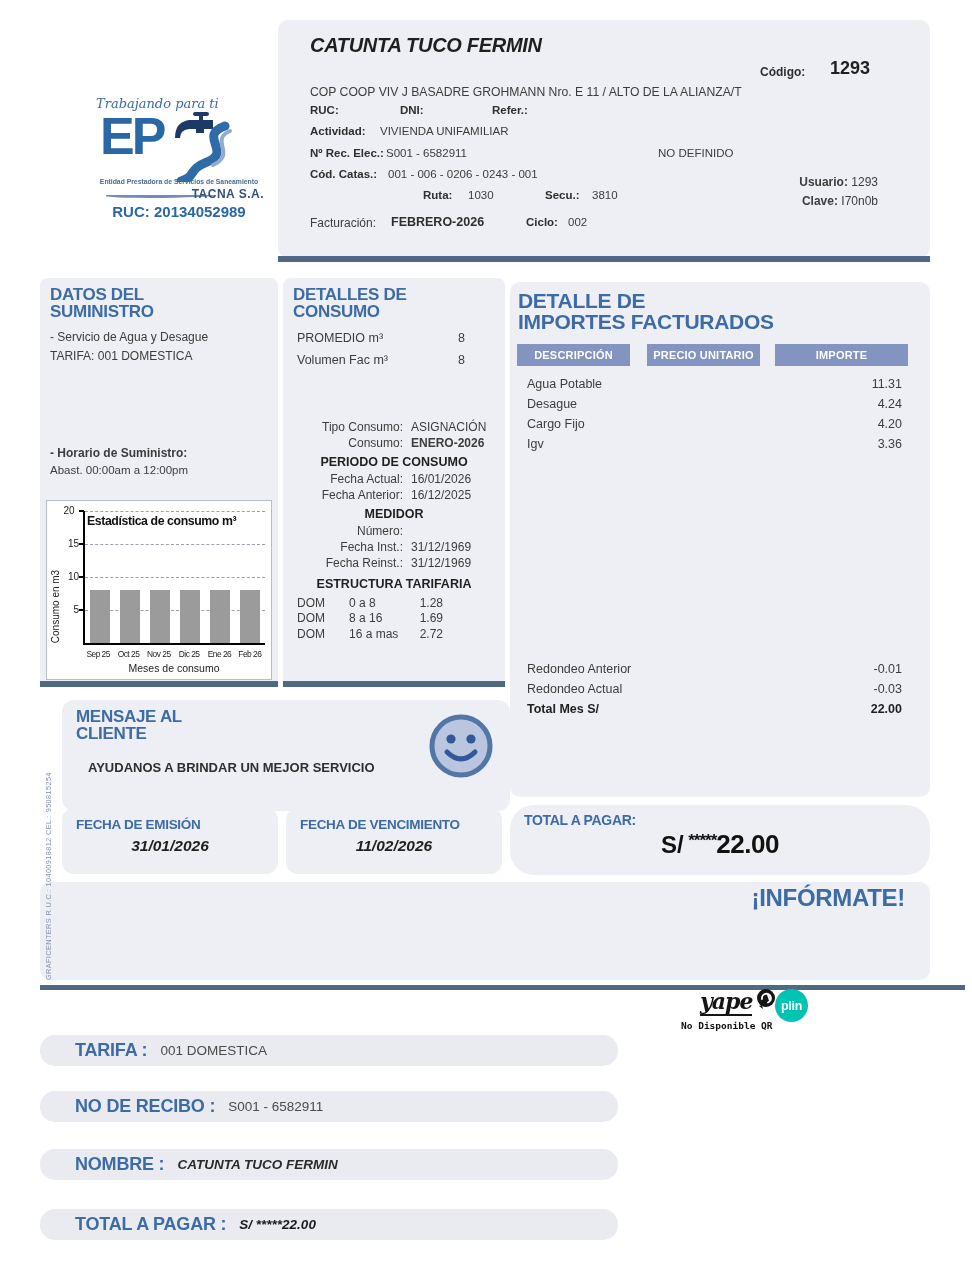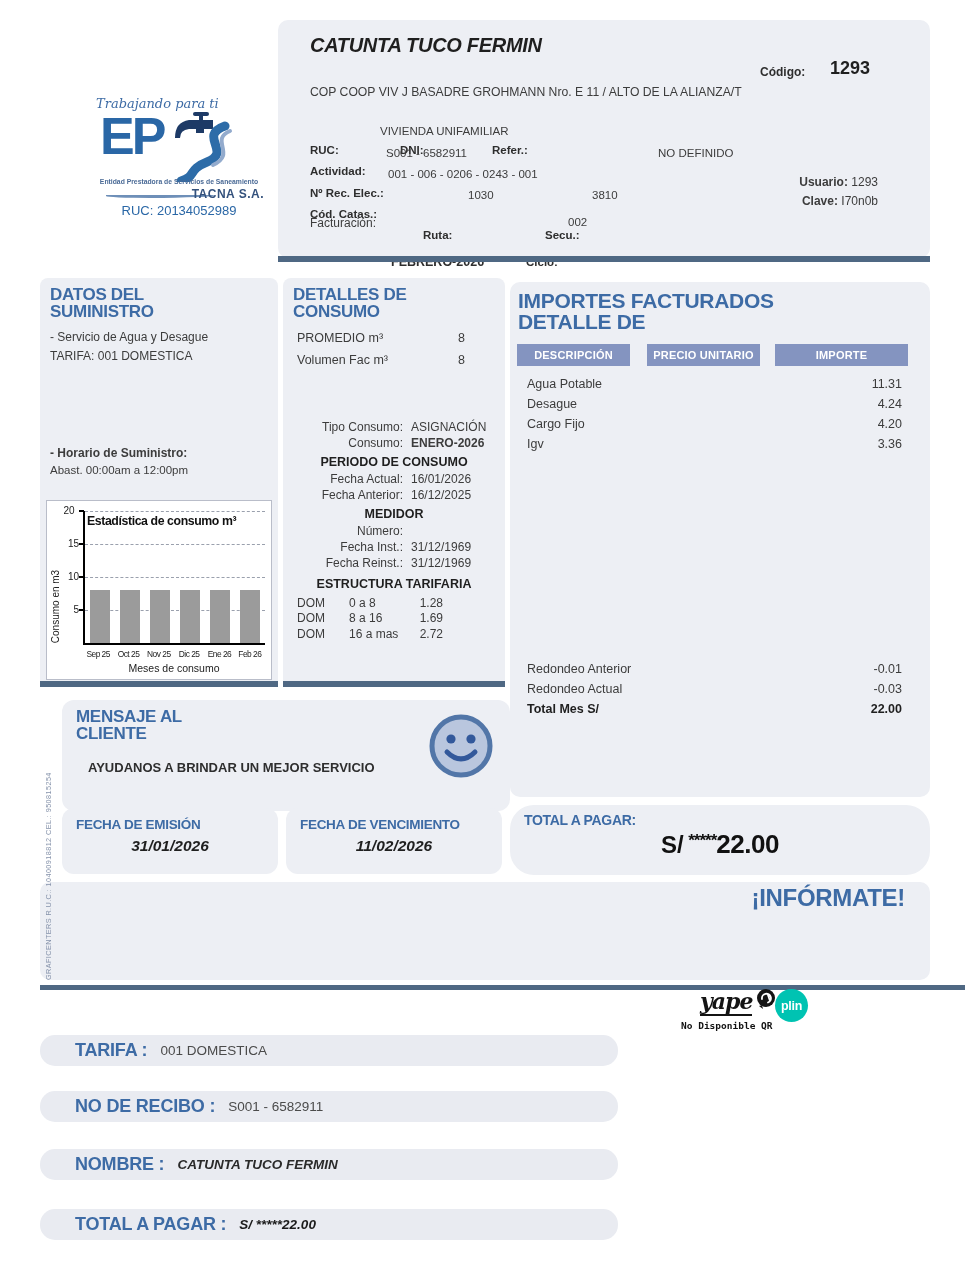--- a/index.html
+++ b/index.html
@@ -11,26 +11,26 @@
   .strip { position:absolute; background:#4f6883; }
 
   
   .logo-box { left:88px; top:90px; width:182px; height:132px; text-align:center; }
   .tagline { font-family:"DejaVu Serif",serif; font-style:italic; font-size:13px; color:#3d6ba5; position:absolute; left:8px; top:6px; }
   .brand-row { position:absolute; left:12px; top:20px; display:flex; align-items:flex-start; }
   .brand-ep { font-size:52px; font-weight:bold; color:#2a67a6; letter-spacing:-3px; line-height:1; }
   .logo-sub { position:absolute; left:0; top:88px; width:182px; font-size:6.8px; font-weight:bold; color:#4a6a96; }
   .logo-swash { position:absolute; left:18px; top:103px; width:110px; height:5px; border-bottom:3px solid #6e8fb8; border-radius:0 0 60% 40%; }
   .logo-company { position:absolute; right:6px; top:97px; font-size:12px; font-weight:bold; color:#33517c; letter-spacing:0.5px; }
-  .logo-ruc { position:absolute; left:0; top:113px; width:182px; font-size:13px; font-weight:normal; color:#2a67a6; }
+  .logo-ruc { position:absolute; left:0; top:113px; width:182px; font-size:15px; font-weight:bold; color:#2a67a6; }
 
   
   .header-panel { left:278px; top:20px; width:652px; height:238px; }
   .header-panel .fld { position:absolute; font-size:11.5px; color:#3c3c3c; white-space:nowrap; }
-  .header-panel .lab { font-weight:bold; color:#2e2e2e;margin-top:40px; }
+  .header-panel .lab { font-weight:bold; color:#2e2e2e; }
   .cust-name { position:absolute; left:32px; top:14px; font-size:20px; font-weight:bold; font-style:italic; color:#1f1f1f; letter-spacing:-0.3px; }
   .codigo-lab { position:absolute; left:482px; top:45px; font-size:12px; font-weight:bold; color:#2e2e2e; }
   .codigo-val { position:absolute; left:552px; top:38px; font-size:18px; font-weight:bold; color:#1f1f1f; }
   .addr { position:absolute; left:32px; top:65px; font-size:12.2px; color:#3c3c3c; }
   .usuario-block { position:absolute; right:52px; top:153px; text-align:right; font-size:12px; color:#3c3c3c; line-height:19px; }
 
   
   .suministro-panel { left:40px; top:278px; width:238px; height:403px; border-radius:8px 8px 0 0; }
   .suministro-panel .ttl { padding:8px 0 0 10px; font-size:17px; }
   .sum-line { position:absolute; left:10px; font-size:12px; color:#3c3c3c; }
@@ -281,22 +281,22 @@
         <span class="tier">DOM</span>
         <span class="range">16 a mas</span>
         <span class="rate">2.72</span>
       </div>
   </div>
 </div>
 <div class="strip strip-center"></div>
 
 <div class="panel importes-panel">
   <div class="ttl h-blue">
+    <div>DETALLE DE</div>
     <div>IMPORTES FACTURADOS</div>
-    <div>DETALLE DE</div>
   </div>
   <div class="tbl-head">
     <div class="tbl-cell c1">DESCRIPCIÓN</div>
     <div class="tbl-cell c2">PRECIO UNITARIO</div>
     <div class="tbl-cell c3">IMPORTE</div>
   </div>
   <div class="imp-row" style="top:92px;">
       <span>Agua Potable</span>
       <span>11.31</span>
     </div>

